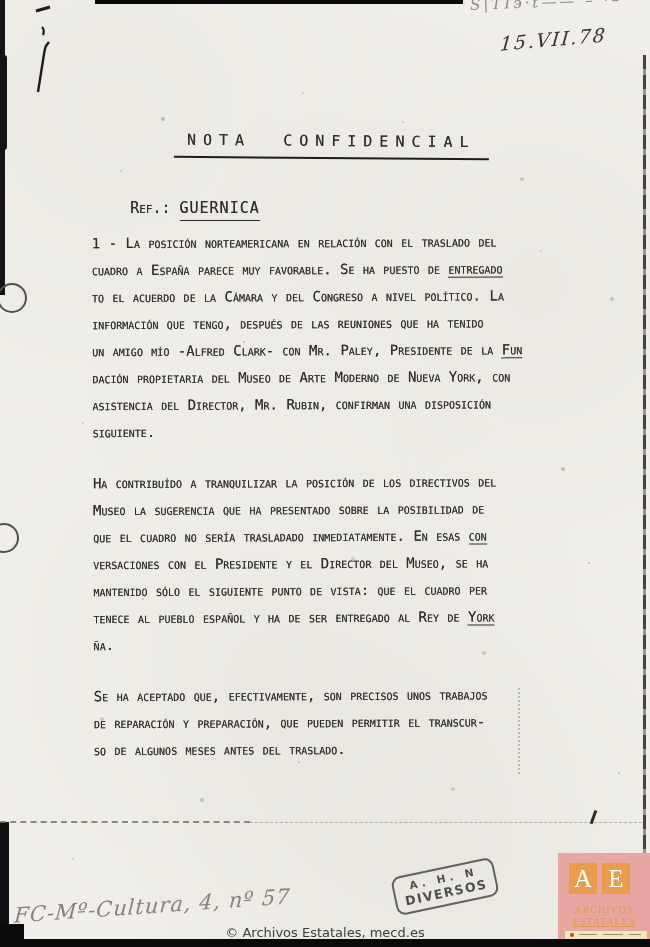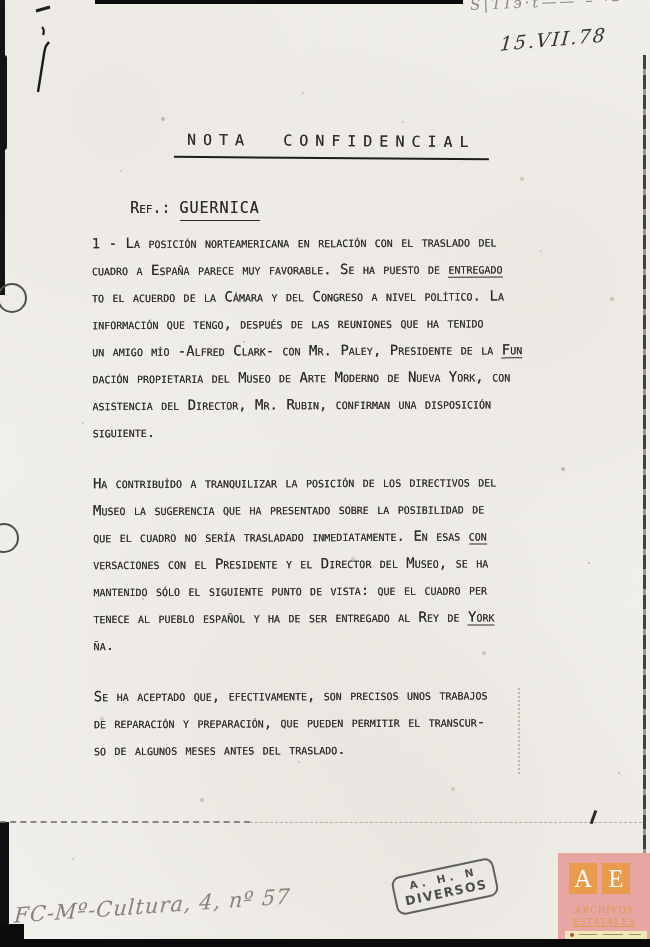--- a/index.html
+++ b/index.html
@@ -192,15 +192,16 @@
     <div class="word w1">ARCHIVOS</div>
     <div class="word w2">ESTATALES</div>
     <div class="strip">
       <i class="dot"></i>
       <i class="l1"></i>
       <i class="l2"></i>
       <i class="l3"></i>
     </div>
   </div>
 
+  <div id="footer-credit">© Archivos Estatales, mecd.es</div>
   <div id="footer-bar"></div>
 
 </div>
 
 </body></html>

